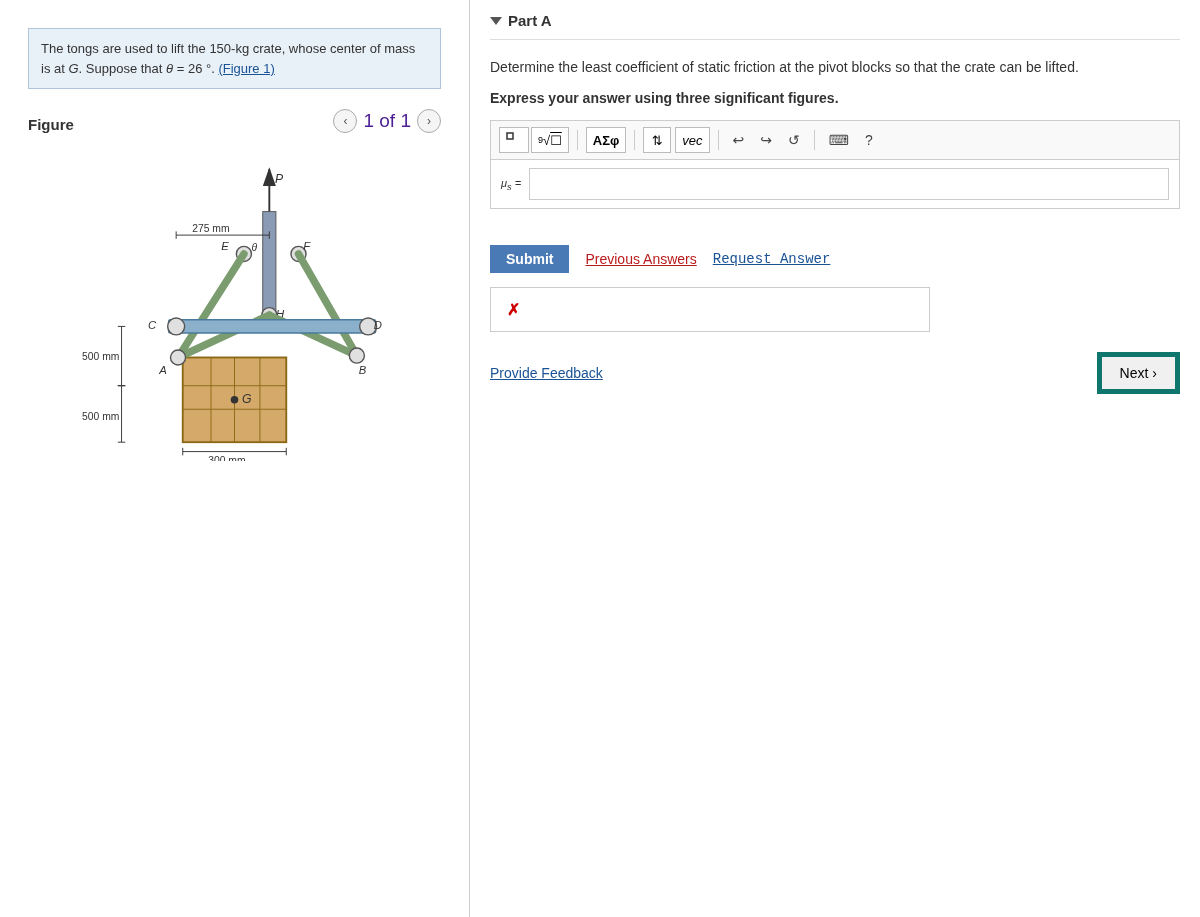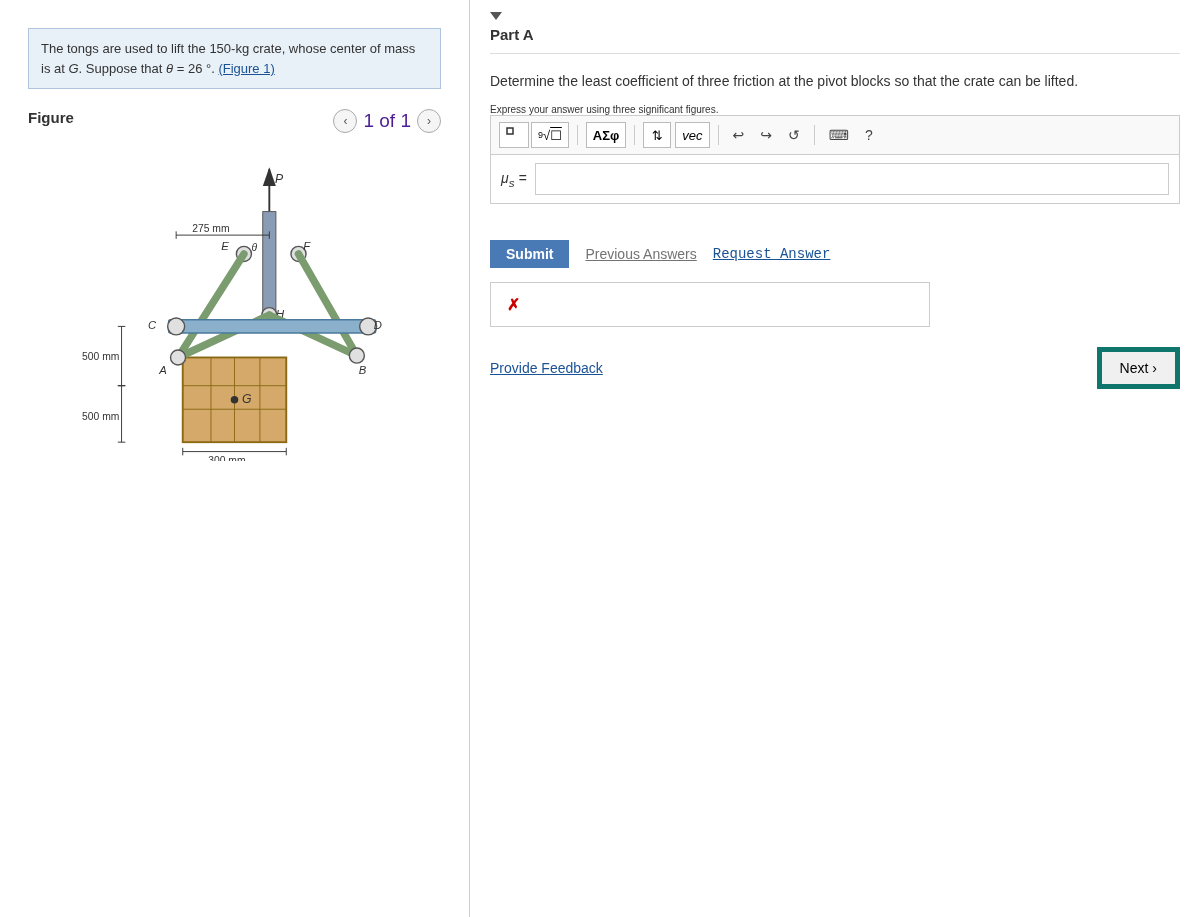--- a/index.html
+++ b/index.html
@@ -33,21 +33,21 @@
       line-height: 1.5;
     }
 
     .figure-section {
       flex: 1;
       padding: 10px 16px;
     }
 
     .figure-header {
       display: flex;
-      align-items: flex-start;
+      align-items: flex-end;
       gap: 4px;
       margin-bottom: 8px;
     }
 
     .figure-title {
       font-weight: bold;
       font-size: 15px;
     }
 
     .figure-nav {
@@ -91,47 +91,47 @@
 
     
     .right-panel {
       flex: 1;
       padding: 0 20px 20px 20px;
       overflow-y: auto;
     }
 
     .part-header {
       display: flex;
-      align-items: flex-start;
+      align-items: center;
       gap: 6px;
       padding: 12px 0 10px 0;
       font-size: 15px;
       font-weight: bold;
       border-bottom: 1px solid #ddd;
       margin-bottom: 16px;
-      flex-direction: column;
     }
 
     .triangle-down {
       width: 0;
       height: 0;
       border-left: 6px solid transparent;
       border-right: 6px solid transparent;
       border-top: 8px solid #555;
     }
 
     .question-text {
       font-size: 14px;
       line-height: 1.6;
       margin-bottom: 12px;
     }
 
     .express-note {
-      font-size: 10px;
-      font-weight: normal;
+      font-size: 14px;
+      font-weight: bold;
+      margin-bottom: 14px;
     }
 
     
     .answer-toolbar {
       border: 1px solid #ccc;
       padding: 6px 8px;
       display: flex;
       align-items: center;
       gap: 4px;
       margin-bottom: 0;
@@ -178,21 +178,21 @@
       gap: 8px;
       border: 1px solid #ccc;
       border-top: none;
       padding: 8px 10px;
       background: #fff;
       margin-bottom: 14px;
     }
 
     .answer-label {
       font-style: italic;
-      font-size: 14px;
+      font-size: 11px;
       white-space: nowrap;
     }
 
     .answer-input {
       flex: 1;
       border: 1px solid #ccc;
       padding: 4px 8px;
       font-size: 14px;
       height: 32px;
       outline: none;
@@ -211,21 +211,21 @@
       background: #4a7ab5;
       color: white;
       border: none;
       padding: 6px 16px;
       font-size: 14px;
       cursor: pointer;
       font-weight: bold;
     }
 
     .prev-answers-link {
-      color: #737373;
+      color: #b91c1c;
       text-decoration: underline;
       cursor: pointer;
       font-size: 14px;
     }
 
     .request-answer-link {
       color: #1a5296;
       text-decoration: underline;
       cursor: pointer;
       font-size: 14px;
@@ -383,21 +383,21 @@
 </div>
 
 <div class="right-panel">
 
   <div class="part-header">
     <div class="triangle-down"></div>
     <span>Part A</span>
   </div>
 
   <p class="question-text">
-    <span>Determine the least coefficient of three friction at the pivot blocks so that the crate can be lifted.</span>
+    <span>Determine the least coefficient of static friction at the pivot blocks so that the crate can be lifted.</span>
   </p>
 
   <p class="express-note">Express your answer using three significant figures.</p>
 
   <div class="answer-toolbar">
     <div class="toolbar-btn-group">
       <button class="toolbar-btn">
         <svg width="16" height="16" viewBox="0 0 16 16">
             <rect x="1" y="1" width="6" height="6" fill="none" stroke="#333" stroke-width="1.5"></rect>
           </svg>

